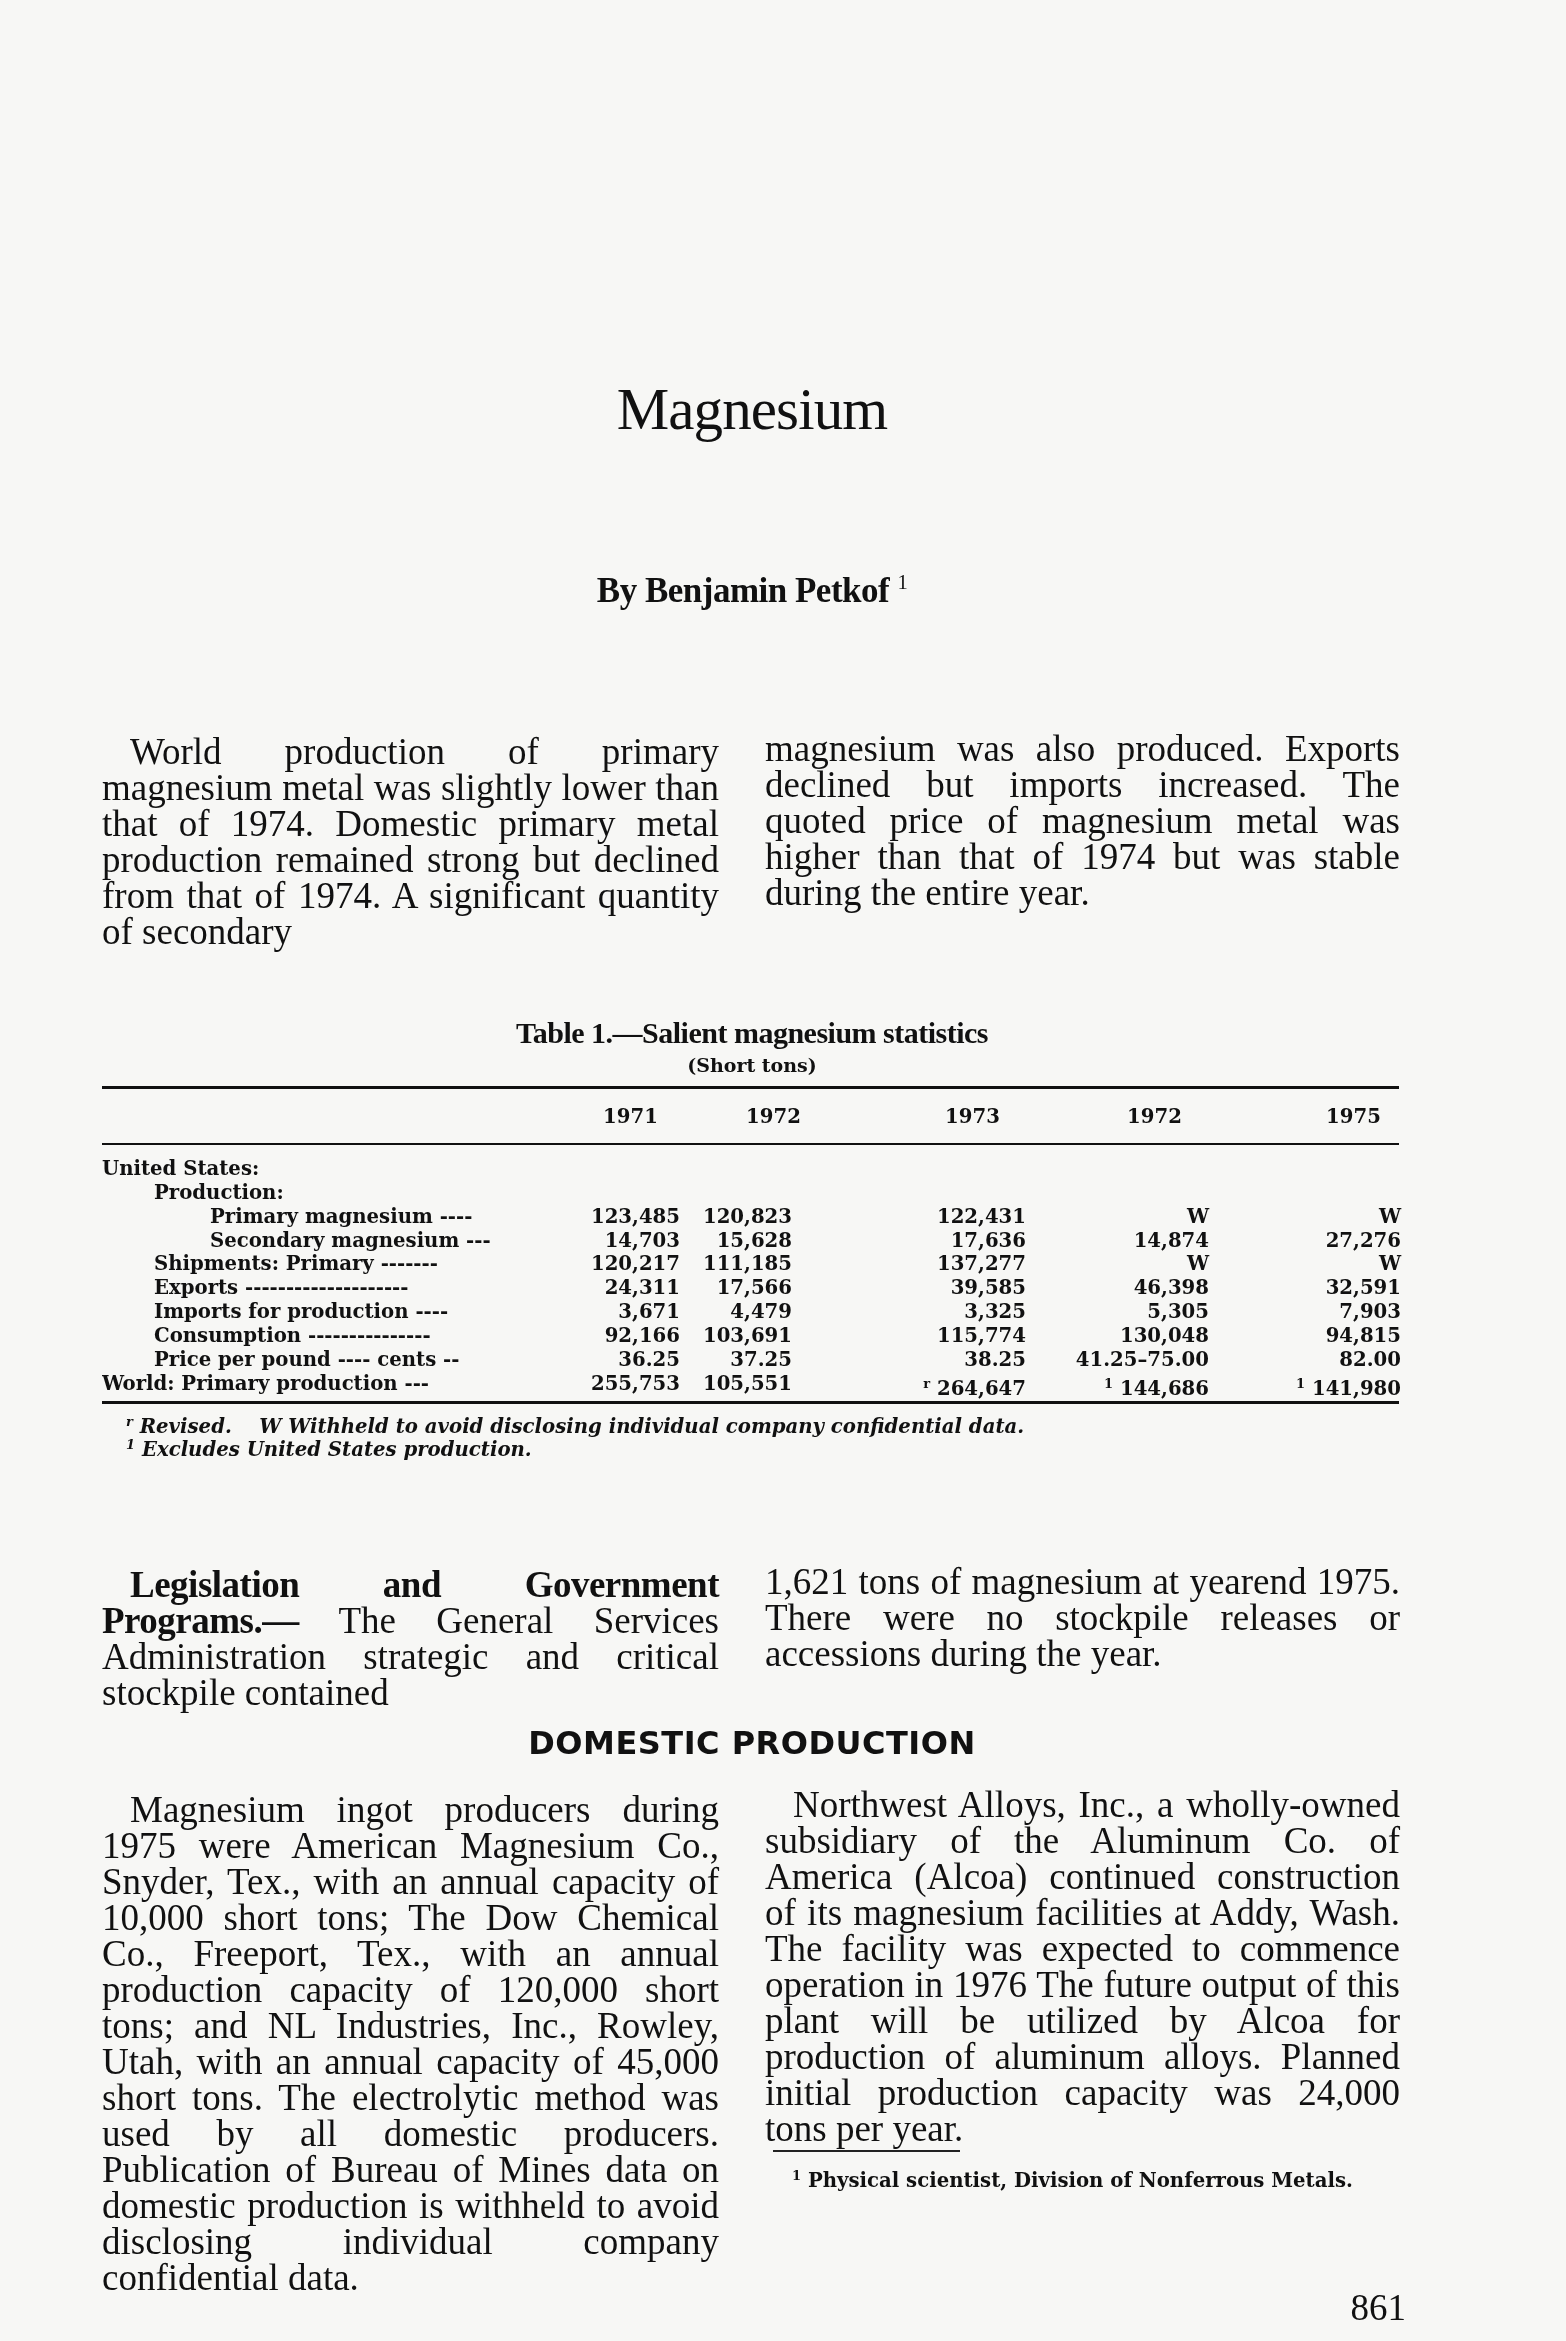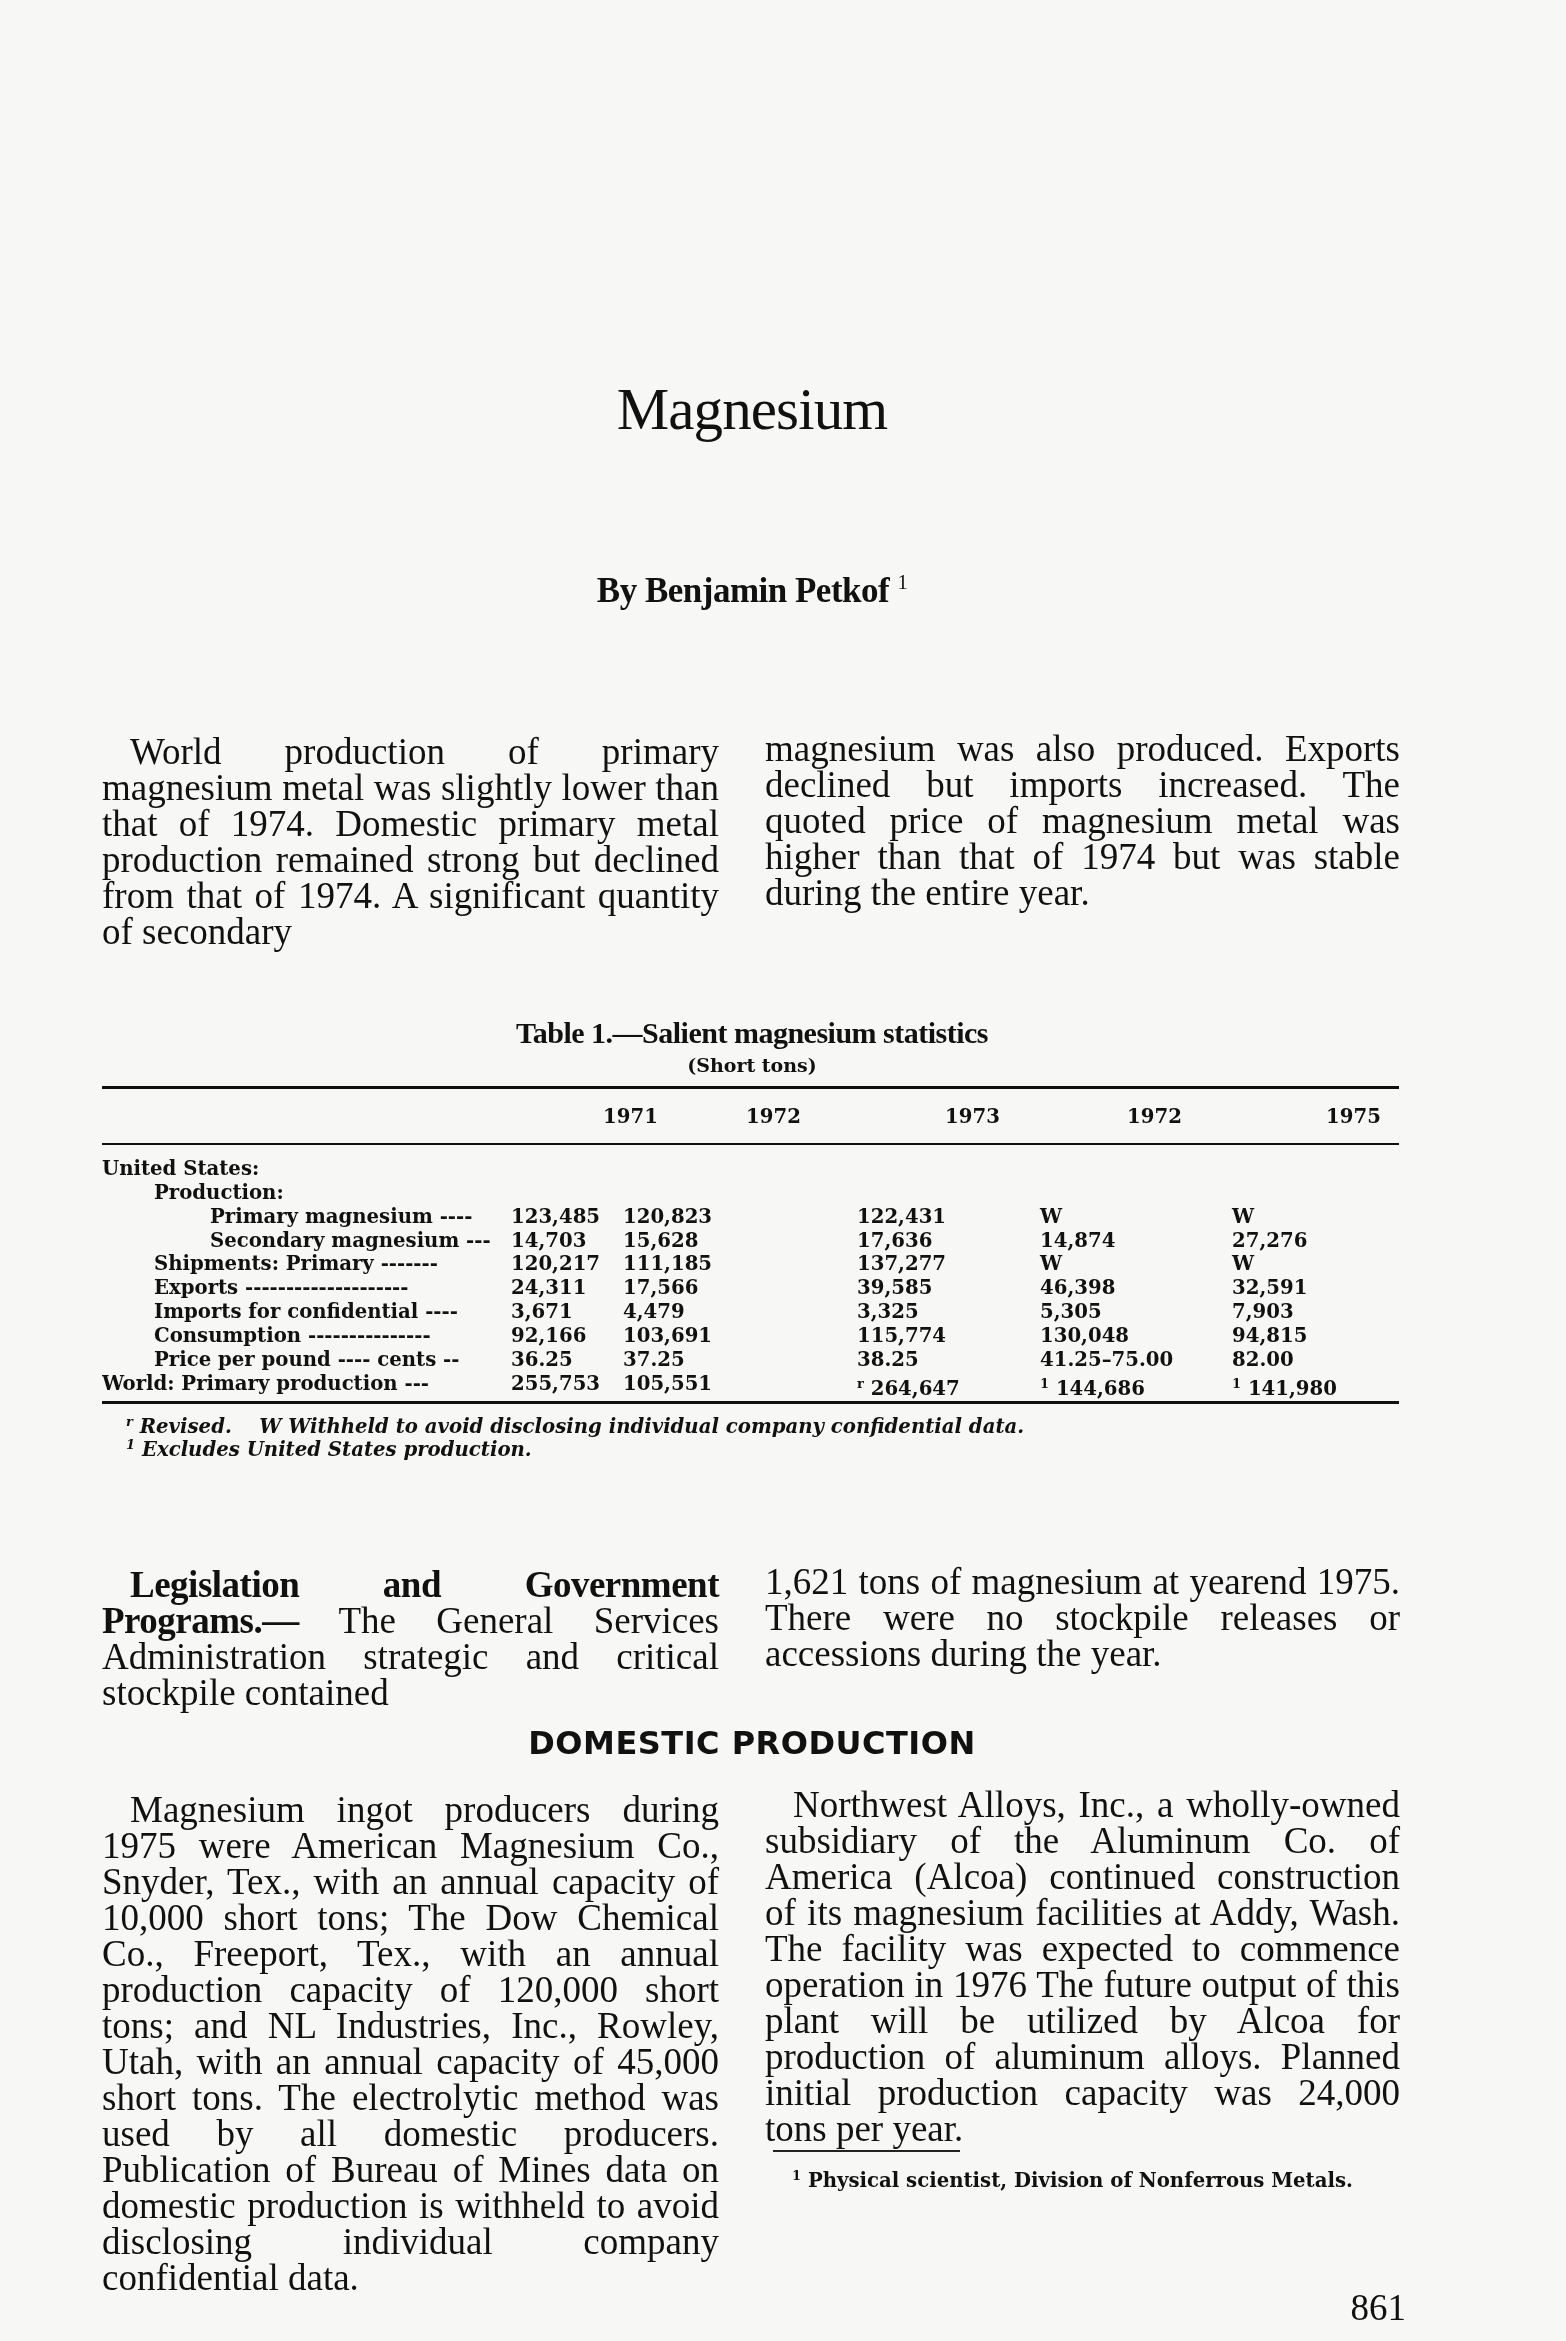--- a/index.html
+++ b/index.html
@@ -16,21 +16,21 @@
   .right-col { left:765px; width:635px; }
   .indent { text-indent:28px; }
   .tbl-title { left:0; width:1504px; top:1016px; text-align:center; font-family:"Liberation Serif", serif;
                font-weight:bold; font-size:30px; letter-spacing:-0.5px; }
   .tbl-sub { left:0; width:1504px; top:1054px; text-align:center; font-family:"DejaVu Serif", serif;
              font-weight:bold; font-size:19px; }
   .rule { background:#111; height:3.3px; }
   .tbl { font-family:"DejaVu Serif", serif; font-weight:bold; font-size:19.7px; line-height:23.4px; }
   .tbl .hdr { position:absolute; top:1105px; width:141px; text-align:center; }
   .tbl .lbl { position:absolute; left:102px; width:445px; white-space:nowrap; overflow:hidden; }
-  .tbl .cell { position:absolute; width:169px; white-space:nowrap; }
+  .tbl .cell { position:absolute; width:169px; text-align:right; white-space:nowrap; }
   .sup { font-size:13px; vertical-align:6.6px; font-weight:bold; }
   .foot { font-family:"DejaVu Serif", serif; font-weight:bold; font-size:19.7px; line-height:23.4px;font-style:italic; }
   .run-head { font-weight:bold; letter-spacing:-0.5px; }
   .section-h { left:0; width:1504px; top:1724px; text-align:center; font-family:"DejaVu Sans", sans-serif;
                font-weight:bold; font-size:32px; letter-spacing:0.5px; }
   .fn-rule { left:773px; width:187px; top:2150px; height:2.3px; background:#222; }
   .fn { left:773px; width:632px; top:2164px; font-family:"DejaVu Serif", serif; font-weight:bold;
         font-size:19.7px; line-height:23.4px; text-align:justify; text-indent:19px; }
   .pageno { left:1312px; width:94px; top:2286px; text-align:right; font-family:"Liberation Serif", serif; font-size:37px; }
 </style>
@@ -75,21 +75,21 @@
     <div class="cell" style="top: 1252px; left: 623px;"><span>111,185</span></div>
     <div class="cell" style="top: 1252px; left: 857px;"><span>137,277</span></div>
     <div class="cell" style="top: 1252px; left: 1040px;"><span>W</span></div>
     <div class="cell" style="top: 1252px; left: 1232px;"><span>W</span></div>
     <div class="lbl" style="top: 1276px; padding-left: 52px;">Exports --------------------</div>
     <div class="cell" style="top: 1276px; left: 511px;"><span>24,311</span></div>
     <div class="cell" style="top: 1276px; left: 623px;"><span>17,566</span></div>
     <div class="cell" style="top: 1276px; left: 857px;"><span>39,585</span></div>
     <div class="cell" style="top: 1276px; left: 1040px;"><span>46,398</span></div>
     <div class="cell" style="top: 1276px; left: 1232px;"><span>32,591</span></div>
-    <div class="lbl" style="top: 1300px; padding-left: 52px;">Imports for confidential ----</div>
+    <div class="lbl" style="top: 1300px; padding-left: 52px;">Imports for production ----</div>
     <div class="cell" style="top: 1300px; left: 511px;"><span>3,671</span></div>
     <div class="cell" style="top: 1300px; left: 623px;"><span>4,479</span></div>
     <div class="cell" style="top: 1300px; left: 857px;"><span>3,325</span></div>
     <div class="cell" style="top: 1300px; left: 1040px;"><span>5,305</span></div>
     <div class="cell" style="top: 1300px; left: 1232px;"><span>7,903</span></div>
     <div class="lbl" style="top: 1324px; padding-left: 52px;">Consumption ---------------</div>
     <div class="cell" style="top: 1324px; left: 511px;"><span>92,166</span></div>
     <div class="cell" style="top: 1324px; left: 623px;"><span>103,691</span></div>
     <div class="cell" style="top: 1324px; left: 857px;"><span>115,774</span></div>
     <div class="cell" style="top: 1324px; left: 1040px;"><span>130,048</span></div>

